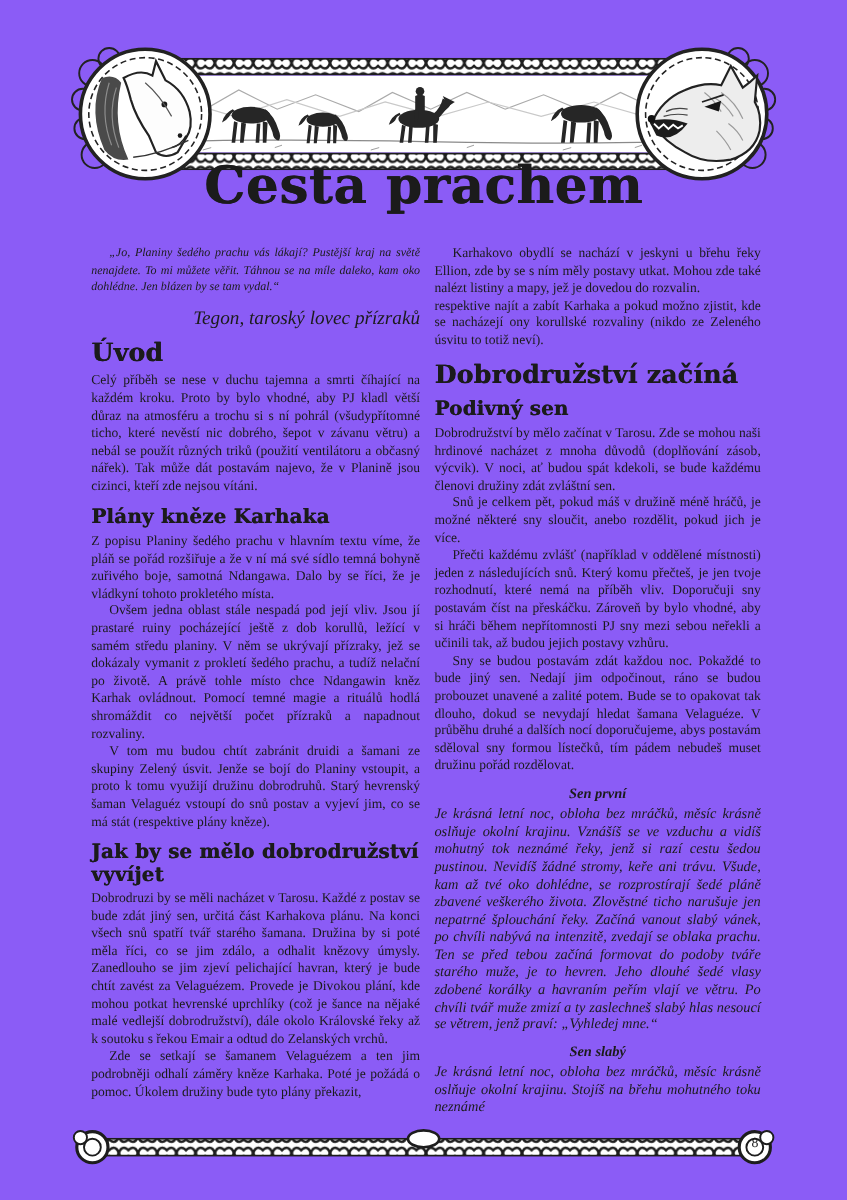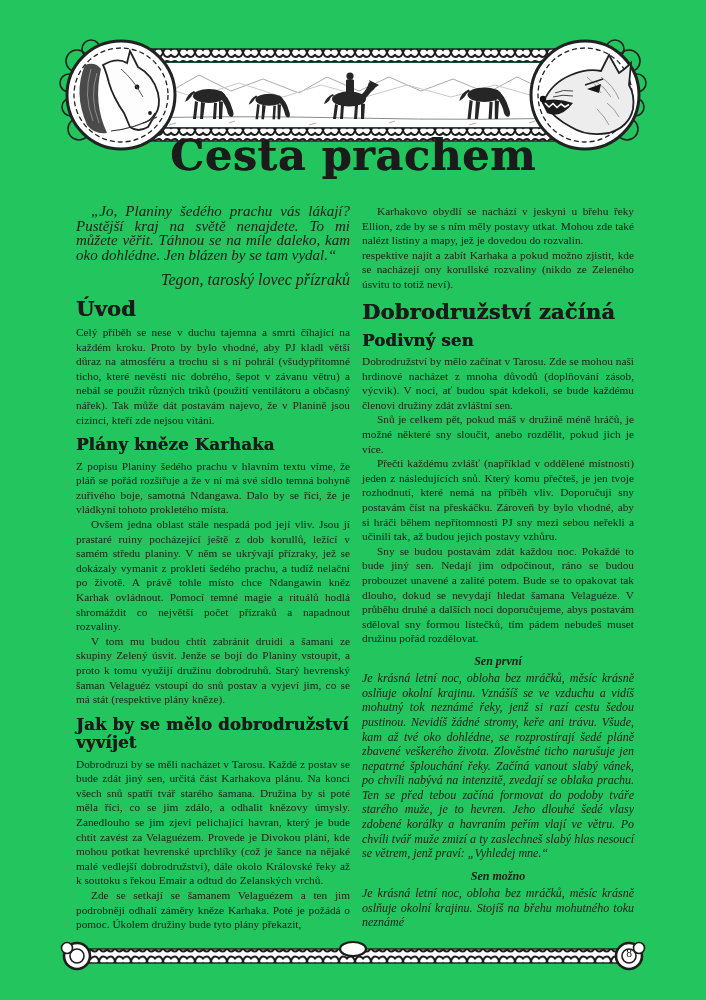--- a/index.html
+++ b/index.html
@@ -1,41 +1,41 @@
 <!DOCTYPE html>
 <html lang="cs"><head>
 <meta charset="utf-8">
 <style>
   html,body{margin:0;padding:0;background:#e8e8e8;}
   .page{
     position:relative;
     width:706px;height:1000px;
     margin:0 auto;
-    background:#22c55e;
+    background:#8b5cf6;
     overflow:hidden;
     color:#1b1b1b;
     font-family:"Liberation Serif", serif;
   }
   .header-art{position:absolute;left:59px;top:33px;width:588px;height:124px;}
   .header-art svg{display:block;width:100%;height:100%;}
   .page-title{
     position:absolute;left:0;top:130px;width:706px;
     text-align:center;
     font-family:"DejaVu Serif", serif;
     font-weight:bold;
     font-size:43px;
     letter-spacing:0.5px;
     text-shadow:0.5px 0 0 currentColor;
   }
   .col{position:absolute;top:204px;font-size:11.3px;line-height:14.6px;text-align:justify;}
   .col-left{left:76px;width:274px;}
   .col-right{left:362px;width:272px;}
   .col p{margin:0;}
   .indent{text-indent:15px;}
-  .epigraph{font-style:italic;font-size:15px;text-indent:15px;}
+  .epigraph{font-style:italic;font-size:10px;text-indent:15px;}
   .attribution{font-style:italic;font-size:16px;text-align:right;margin:11px 0 10px !important;}
   .h1{
     font-family:"DejaVu Serif", serif;font-weight:bold;
     font-size:21px;line-height:1.05;
     margin:9px 0 5px !important;text-align:left;
     text-shadow:0.4px 0 0 currentColor;letter-spacing:0.2px;
   }
   .h2{
     font-family:"DejaVu Serif", serif;font-weight:bold;
     font-size:16.5px;line-height:1.12;
@@ -198,21 +198,21 @@
     <p class="h1">Dobrodružství začíná</p>
     <p class="h2">Podivný sen</p>
     <p class="body-p">Dobrodružství by mělo začínat v Tarosu. Zde se mohou naši hrdinové nacházet z mnoha důvodů (doplňování zásob, výcvik). V noci, ať budou spát kdekoli, se bude každému členovi družiny zdát zvláštní sen.</p>
     <p class="body-p indent">Snů je celkem pět, pokud máš v družině méně hráčů, je možné některé sny sloučit, anebo rozdělit, pokud jich je více.</p>
     <p class="body-p indent">Přečti každému zvlášť (například v oddělené místnosti) jeden z následujících snů. Který komu přečteš, je jen tvoje rozhodnutí, které nemá na příběh vliv. Doporučuji sny postavám číst na přeskáčku. Zároveň by bylo vhodné, aby si hráči během nepřítomnosti PJ sny mezi sebou neřekli a učinili tak, až budou jejich postavy vzhůru.</p>
     <p class="body-p indent">Sny se budou postavám zdát každou noc. Pokaždé to bude jiný sen. Nedají jim odpočinout, ráno se budou probouzet unavené a zalité potem. Bude se to opakovat tak dlouho, dokud se nevydají hledat šamana Velaguéze. V průběhu druhé a dalších nocí doporučujeme, abys postavám sděloval sny formou lístečků, tím pádem nebudeš muset družinu pořád rozdělovat.</p>
 
     <p class="h-dream">Sen první</p>
     <p class="body-p dream">Je krásná letní noc, obloha bez mráčků, měsíc krásně oslňuje okolní krajinu. Vznášíš se ve vzduchu a vidíš mohutný tok neznámé řeky, jenž si razí cestu šedou pustinou. Nevidíš žádné stromy, keře ani trávu. Všude, kam až tvé oko dohlédne, se rozprostírají šedé pláně zbavené veškerého života. Zlověstné ticho narušuje jen nepatrné šplouchání řeky. Začíná vanout slabý vánek, po chvíli nabývá na intenzitě, zvedají se oblaka prachu. Ten se před tebou začíná formovat do podoby tváře starého muže, je to hevren. Jeho dlouhé šedé vlasy zdobené korálky a havraním peřím vlají ve větru. Po chvíli tvář muže zmizí a ty zaslechneš slabý hlas nesoucí se větrem, jenž praví: „Vyhledej mne.“</p>
 
-    <p class="h-dream">Sen možno</p>
+    <p class="h-dream">Sen slabý</p>
     <p class="body-p dream">Je krásná letní noc, obloha bez mráčků, měsíc krásně oslňuje okolní krajinu. Stojíš na břehu mohutného toku neznámé</p>
   </div>
 
   <div class="bottom-art">
     <svg viewBox="0 0 588 34" xmlns="http://www.w3.org/2000/svg">
       <defs>
         <pattern id="braidB" width="16" height="14" patternUnits="userSpaceOnUse">
           <rect width="16" height="14" fill="#ffffff"></rect>
           <path d="M-2,7 C2,1 6,1 8,7 C10,13 14,13 18,7" stroke="#1d1d1d" stroke-width="2.1" fill="none"></path>
           <path d="M-2,7 C2,13 6,13 8,7 C10,1 14,1 18,7" stroke="#1d1d1d" stroke-width="2.1" fill="none"></path>

